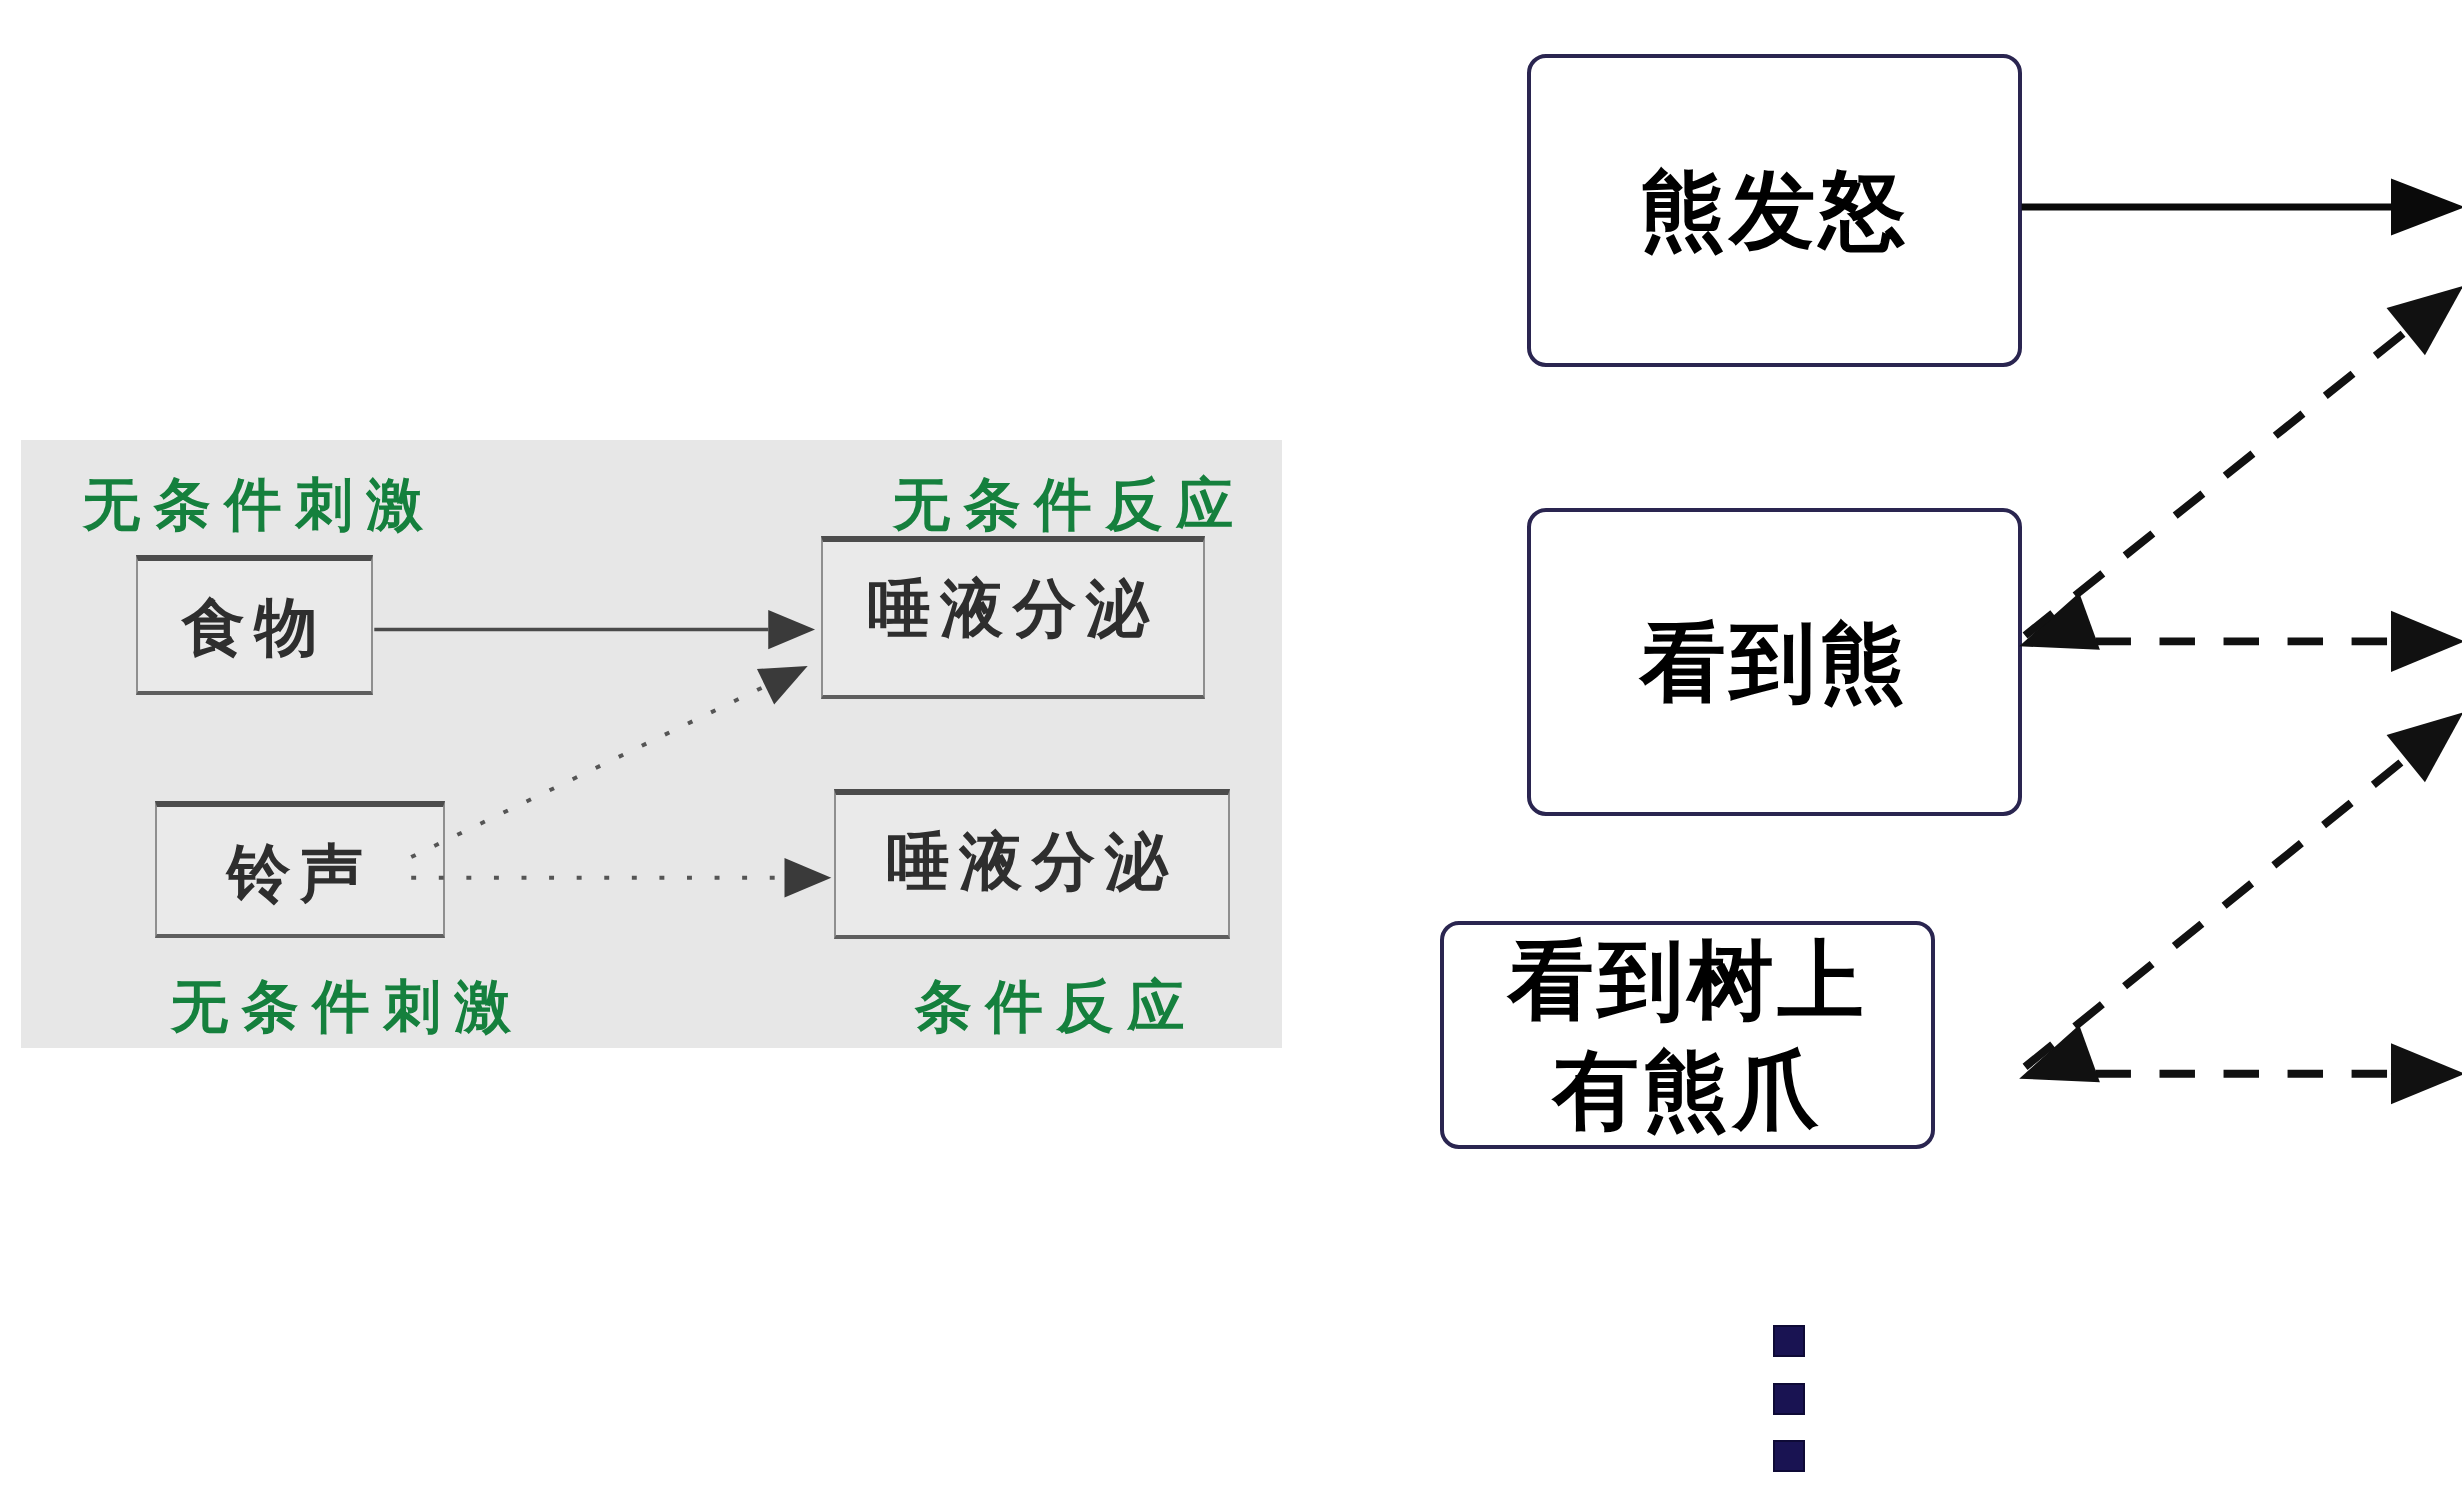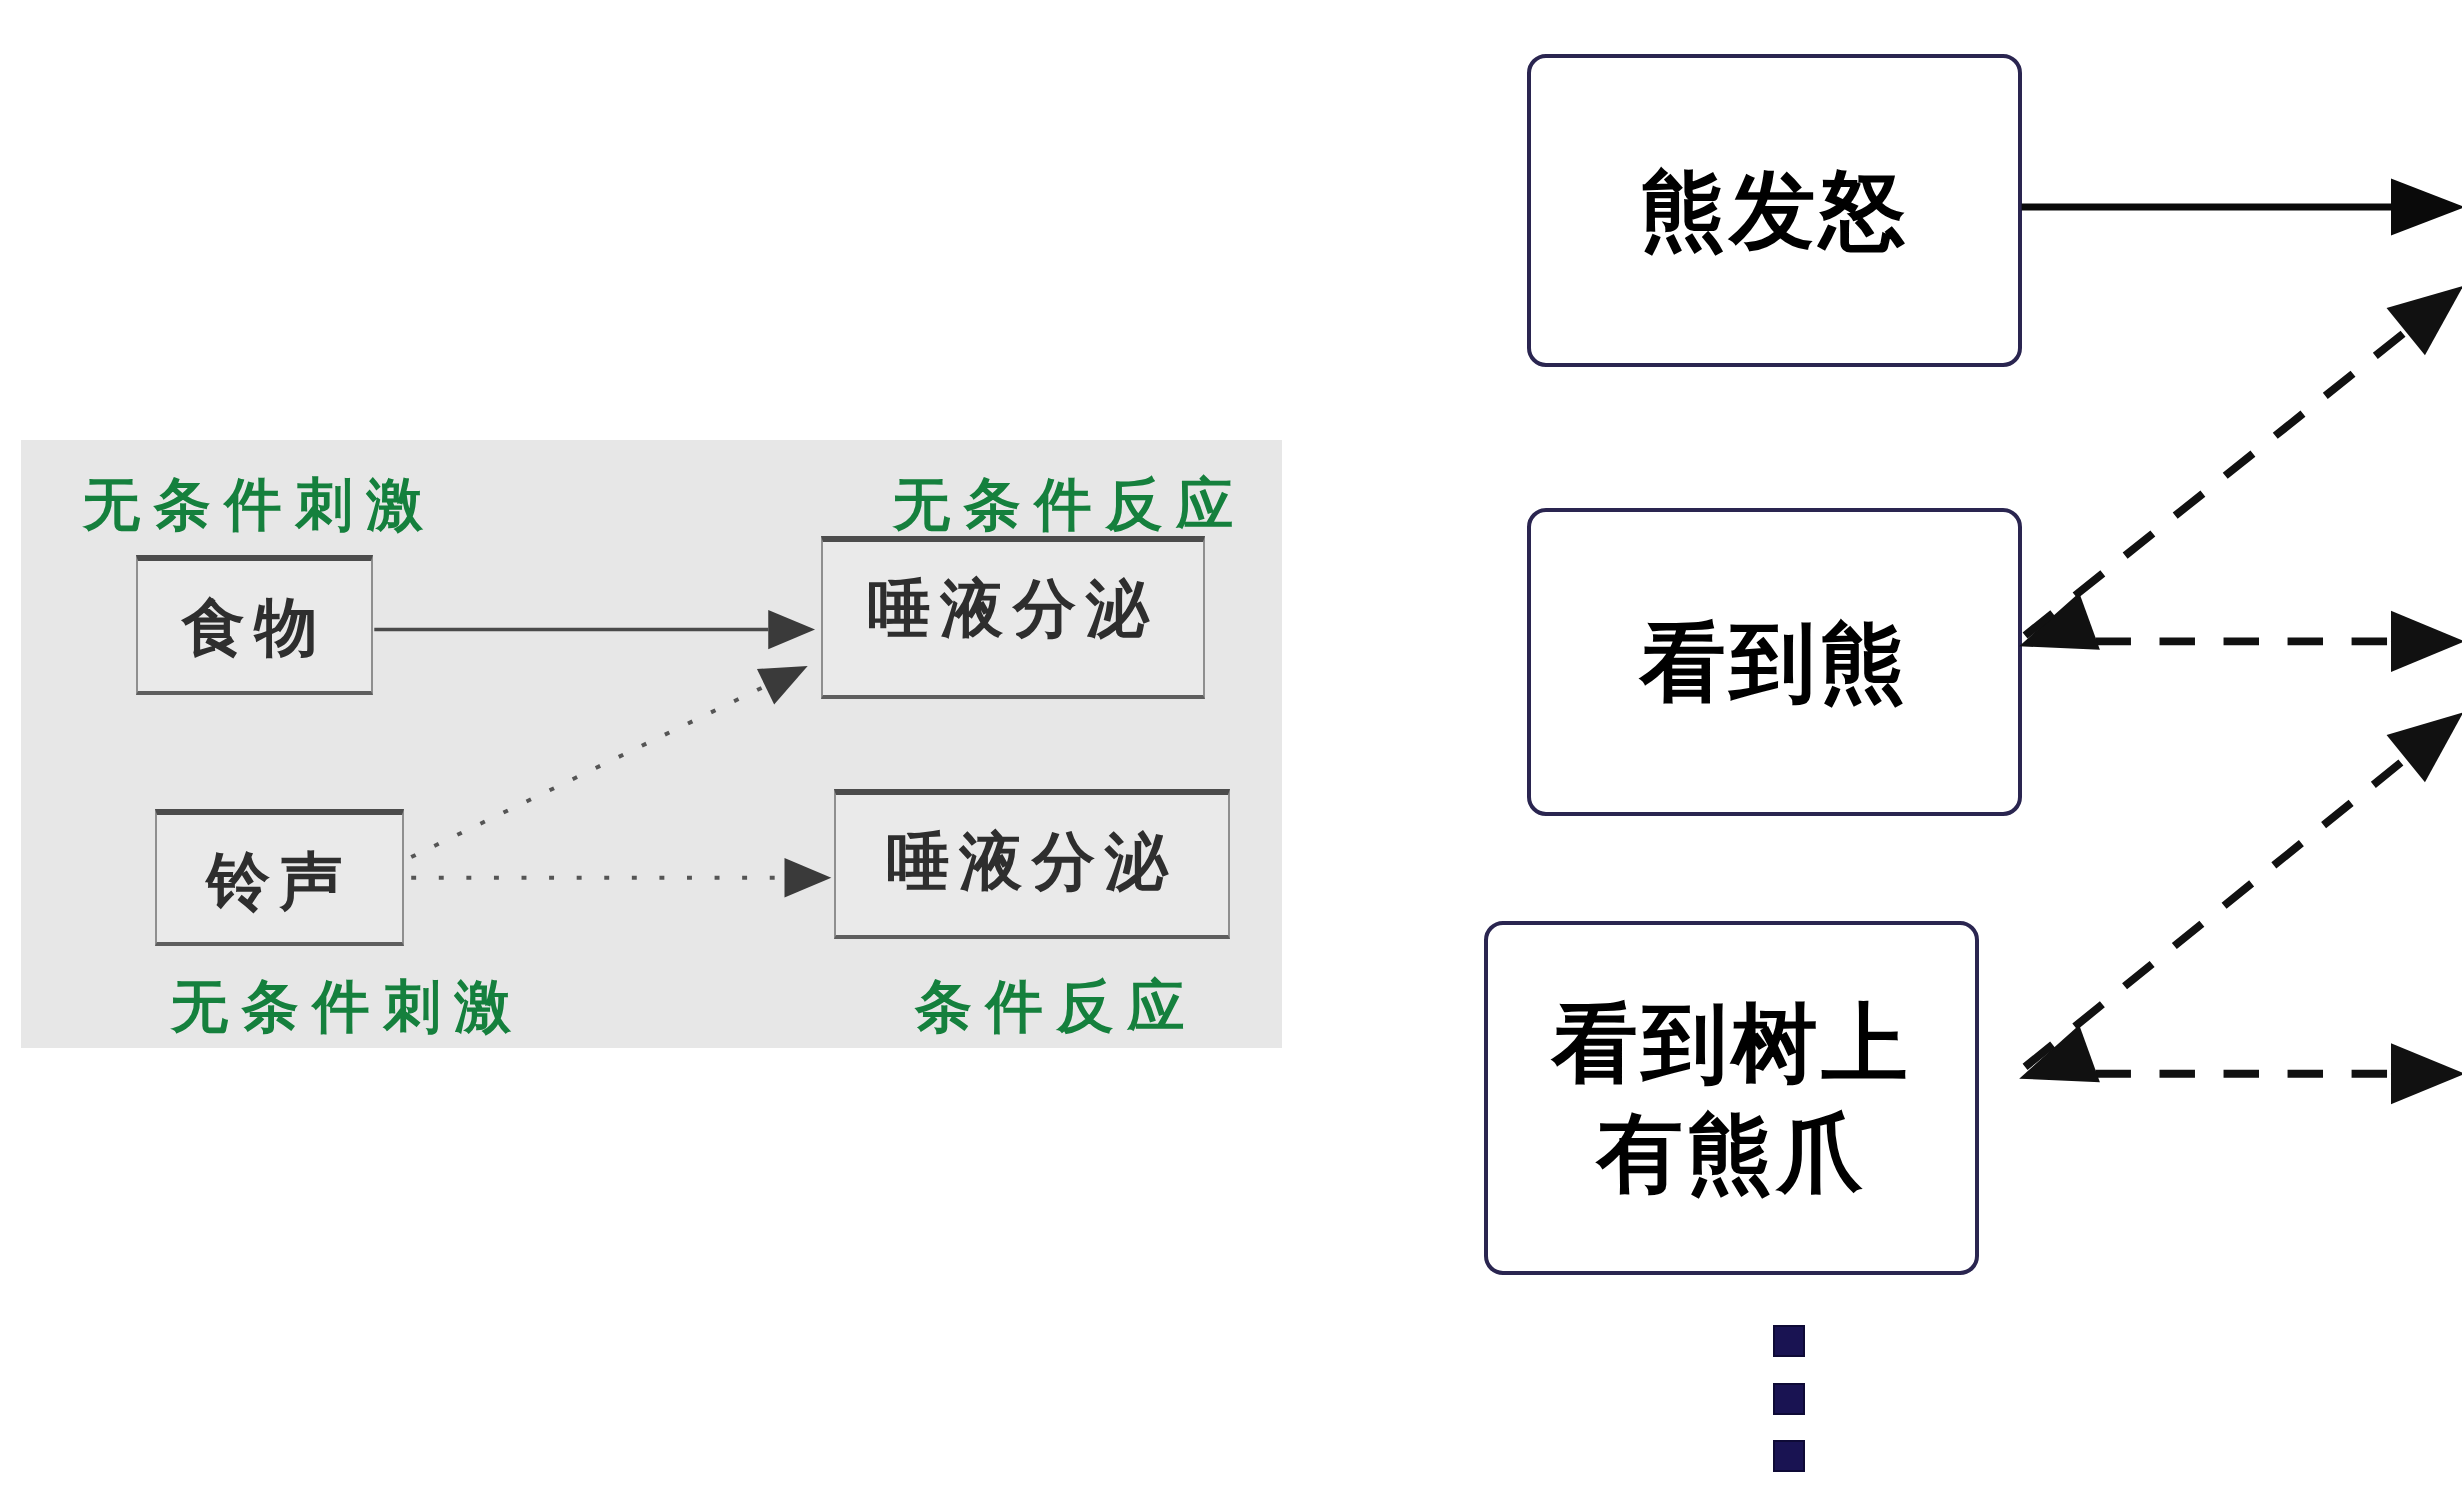--- a/index.html
+++ b/index.html
@@ -29,37 +29,37 @@
     background:#eaeaea;
     border-left:2.5px solid #8f8f8f;border-right:2.5px solid #8f8f8f;
     border-top:6.4px solid #4c4c4c;border-bottom:4.9px solid #5e5e5e;
     box-sizing:border-box;
     display:flex;justify-content:center;align-items:flex-start;
     font-size:63px;font-weight:700;color:#2e2e2e;letter-spacing:9.8px;
     padding-top:24px;
   }
   .gbox-food{left:115px;top:115px;width:237px;height:140px;}
   .gbox-sal1{left:800px;top:96px;width:384px;height:163px;}
-  .gbox-bell{left:134px;top:361px;width:249px;height:137px;margin-top:8px;}
+  .gbox-bell{left:134px;top:361px;width:290px;height:137px;}
   .gbox-sal2{left:813px;top:349px;width:396px;height:150px;}
 
   
   .tbox{
     position:absolute;
     background:#ffffff;
     box-sizing:border-box;
     border-radius:19px;
     display:flex;flex-direction:column;justify-content:center;align-items:center;
     text-align:center;
   }
   .sbox{border:4.9px solid #2a2550;}
   .cjk{font-size:86px;font-weight:700;color:#000;letter-spacing:3.9px;line-height:1.28;}
   .box-r1s{left:1527px;top:54px;width:495px;height:313px;}
   .box-r2s{left:1527px;top:508px;width:495px;height:308px;}
-  .box-r3s{left:1484px;top:921px;width:495px;height:354px;}
+  .box-r3s{left:1440px;top:921px;width:495px;height:228px;}
 
   
   .dot{position:absolute;box-sizing:border-box;}
   .dot-l{width:31.5px;height:31.5px;background:#191352;border:2.5px solid #0e0a36;}
 
   .overlay{position:absolute;left:0;top:0;width:3306px;height:1498px;pointer-events:none;}
 </style>
 </head>
 <body>
 

